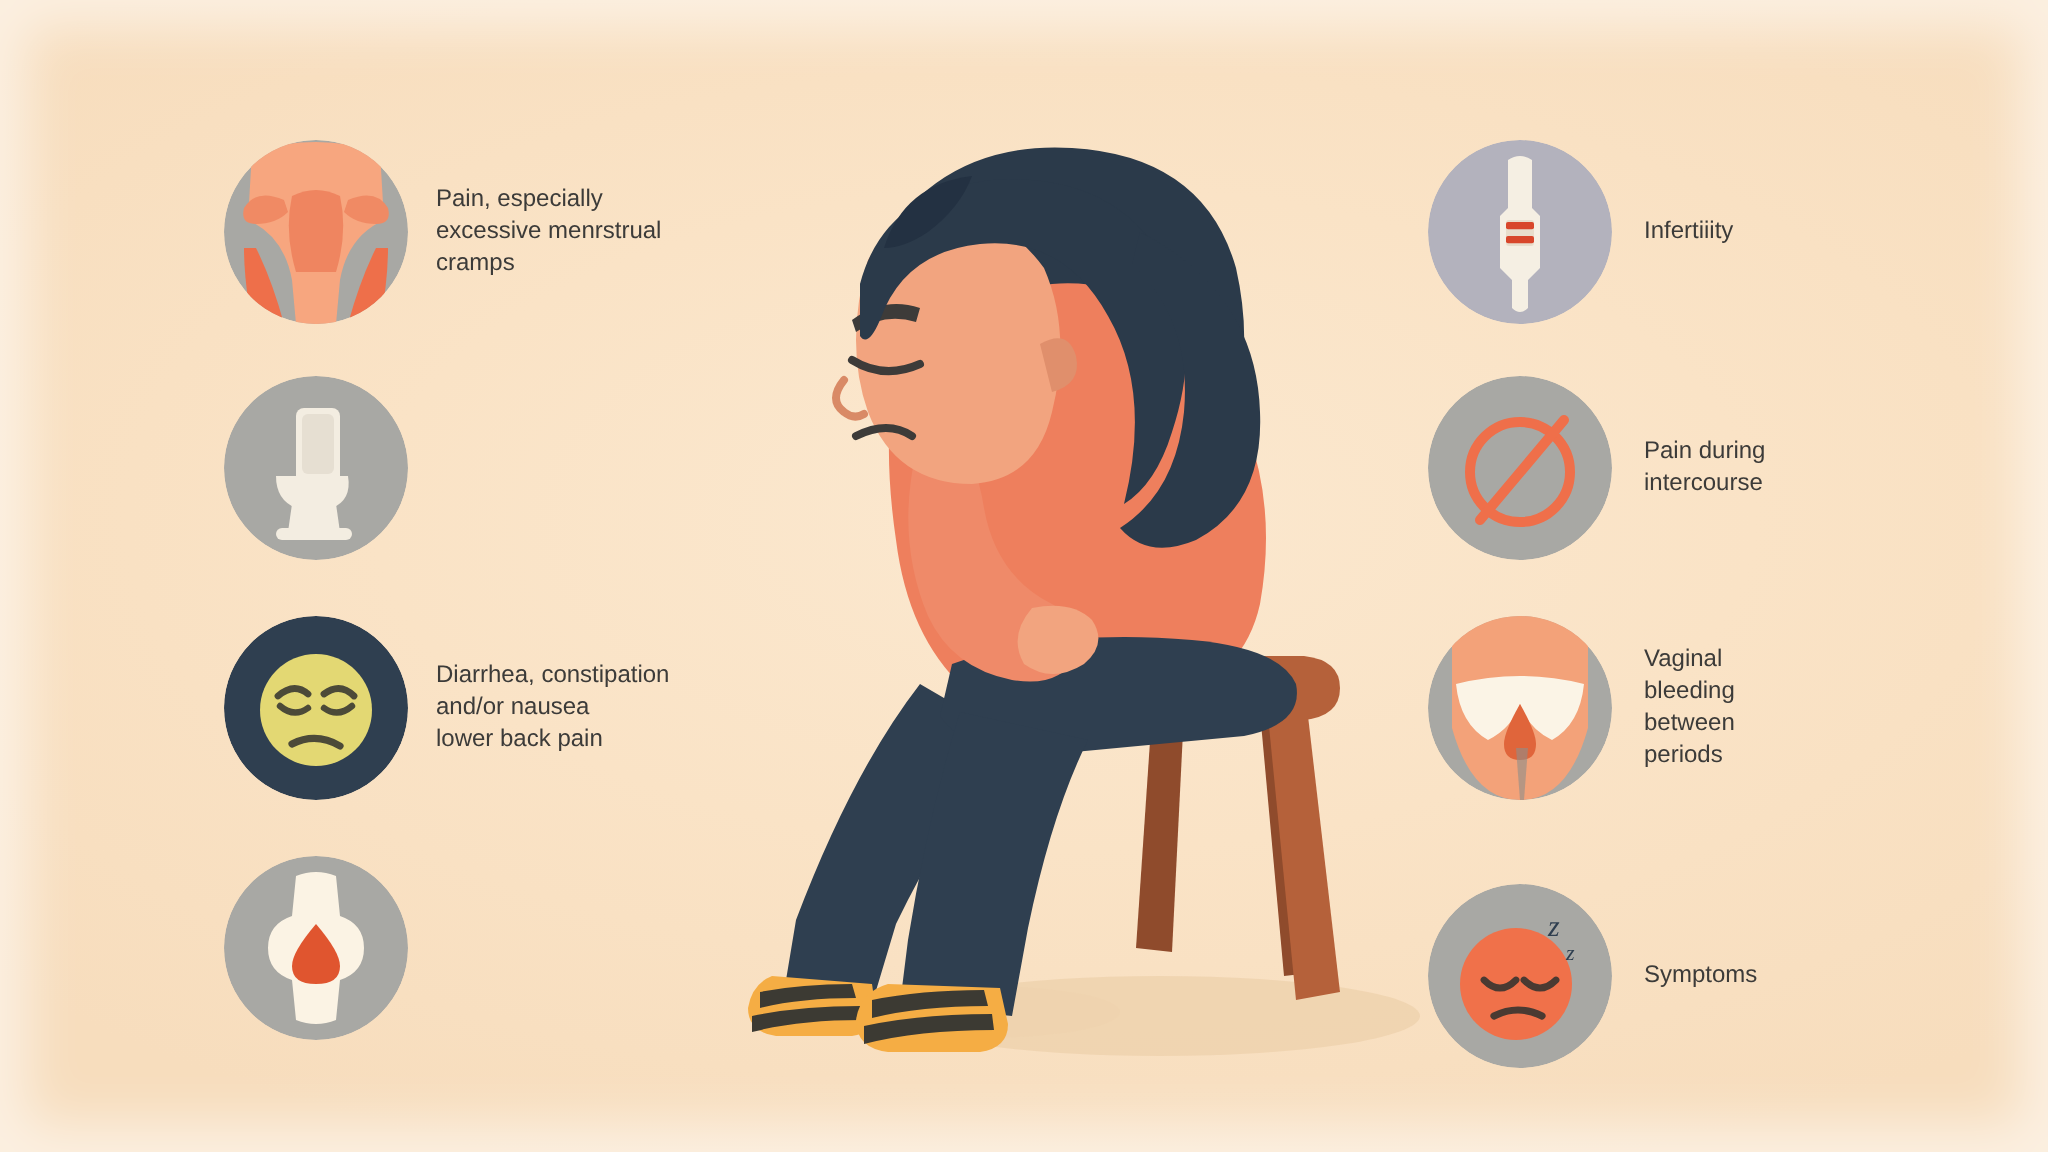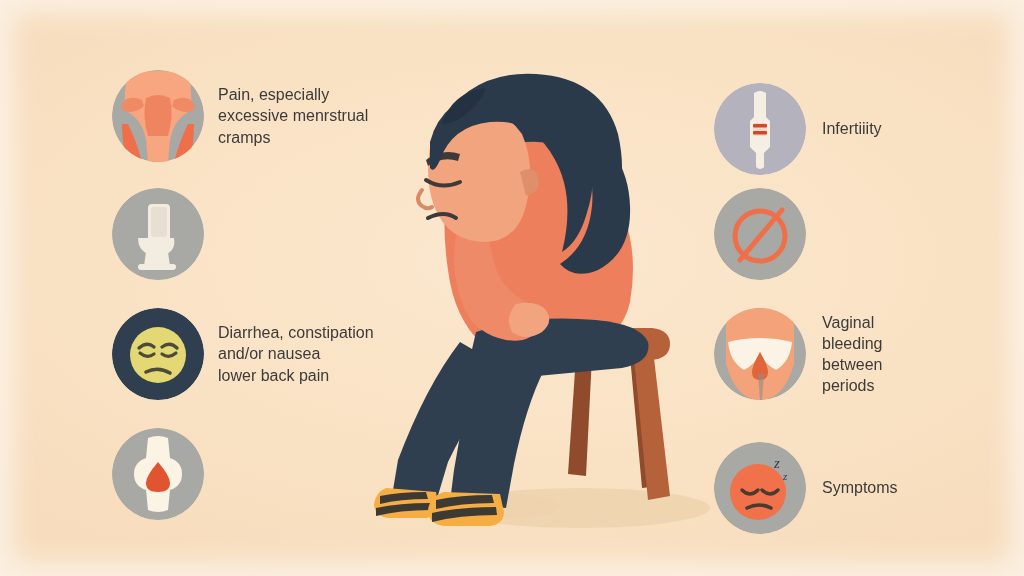--- a/index.html
+++ b/index.html
@@ -46,21 +46,21 @@
   .col-right .row { gap:16px; }
 
   .badge {
     width:92px; height:92px; min-width:92px;
     border-radius:50%;
     position:relative;
     overflow:hidden;
     display:block;
   }
   .label {
-    font-size:16px;
+    font-size:12px;
     line-height:1.32;
     color:#3c3b39;
     font-weight:normal;
     white-space:pre-line;
   }
   .col-left .label { max-width:262px; }
   .col-right .label { max-width:190px; }
 
   
   .badge svg { display:block; width:92px; height:92px; }
@@ -197,41 +197,43 @@
           <circle cx="46" cy="46" r="46" fill="#a8a8a4"></circle>
           <path d="M36 10 Q46 6 56 10 L58 30 Q70 34 70 46 Q70 58 58 62 L56 82 Q46 86 36 82 L34 62 Q22 58 22 46 Q22 34 34 30 Z" fill="#fbf3e4"></path>
           <path d="M46 34 Q58 48 58 55 Q58 64 46 64 Q34 64 34 55 Q34 48 46 34 Z" fill="#e0552f"></path>
         </svg>
       </span>
     </div>
   </div>
 
   <div class="col col-right">
 
-    <div class="row" style="top:13px;">
+    <div class="row" style="top:0px;">
       <span class="badge">
         <svg viewBox="0 0 92 92" xmlns="http://www.w3.org/2000/svg">
           <circle cx="46" cy="46" r="46" fill="#b3b2bd"></circle>
           <path d="M40 10 Q46 6 52 10 L52 34 L56 38 L56 64 L50 70 L50 84 Q46 88 42 84 L42 70 L36 64 L36 38 L40 34 Z" fill="#f5efe3"></path>
           <rect x="39" y="40" width="14" height="13" rx="1.5" fill="#e8ddcb"></rect>
           <rect x="39" y="41" width="14" height="3.6" rx="1" fill="#d8462a"></rect>
           <rect x="39" y="48" width="14" height="3.6" rx="1" fill="#d8462a"></rect>
         </svg>
       </span>
       <span class="label">Infertiiity</span>
     </div>
 
     <div class="row" style="top:118px;">
       <span class="badge">
         <svg viewBox="0 0 92 92" xmlns="http://www.w3.org/2000/svg">
           <circle cx="46" cy="46" r="46" fill="#a8a8a4"></circle>
           <circle cx="46" cy="48" r="25" fill="none" stroke="#ef6f4a" stroke-width="5"></circle>
           <line x1="26" y1="72" x2="68" y2="22" stroke="#ef6f4a" stroke-width="5" stroke-linecap="round"></line>
         </svg>
       </span>
+      <span class="label">Pain during
+intercourse</span>
     </div>
 
     <div class="row" style="top:238px;">
       <span class="badge">
         <svg viewBox="0 0 92 92" xmlns="http://www.w3.org/2000/svg">
           <circle cx="46" cy="46" r="46" fill="#a8a8a4"></circle>
           <path d="M12 0 L80 0 L80 56 Q70 92 46 92 Q22 92 12 56 Z" fill="#f3a279"></path>
           <path d="M14 34 Q46 26 78 34 Q76 54 62 62 Q50 56 46 44 Q42 56 30 62 Q16 54 14 34 Z" fill="#fbf4e6"></path>
           <path d="M46 44 Q54 58 54 64 Q54 72 46 72 Q38 72 38 64 Q38 58 46 44 Z" fill="#e0653b"></path>
           <path d="M44 66 L50 66 L48 92 L46 92 Z" fill="#8e8e8a" opacity="0.6"></path>

